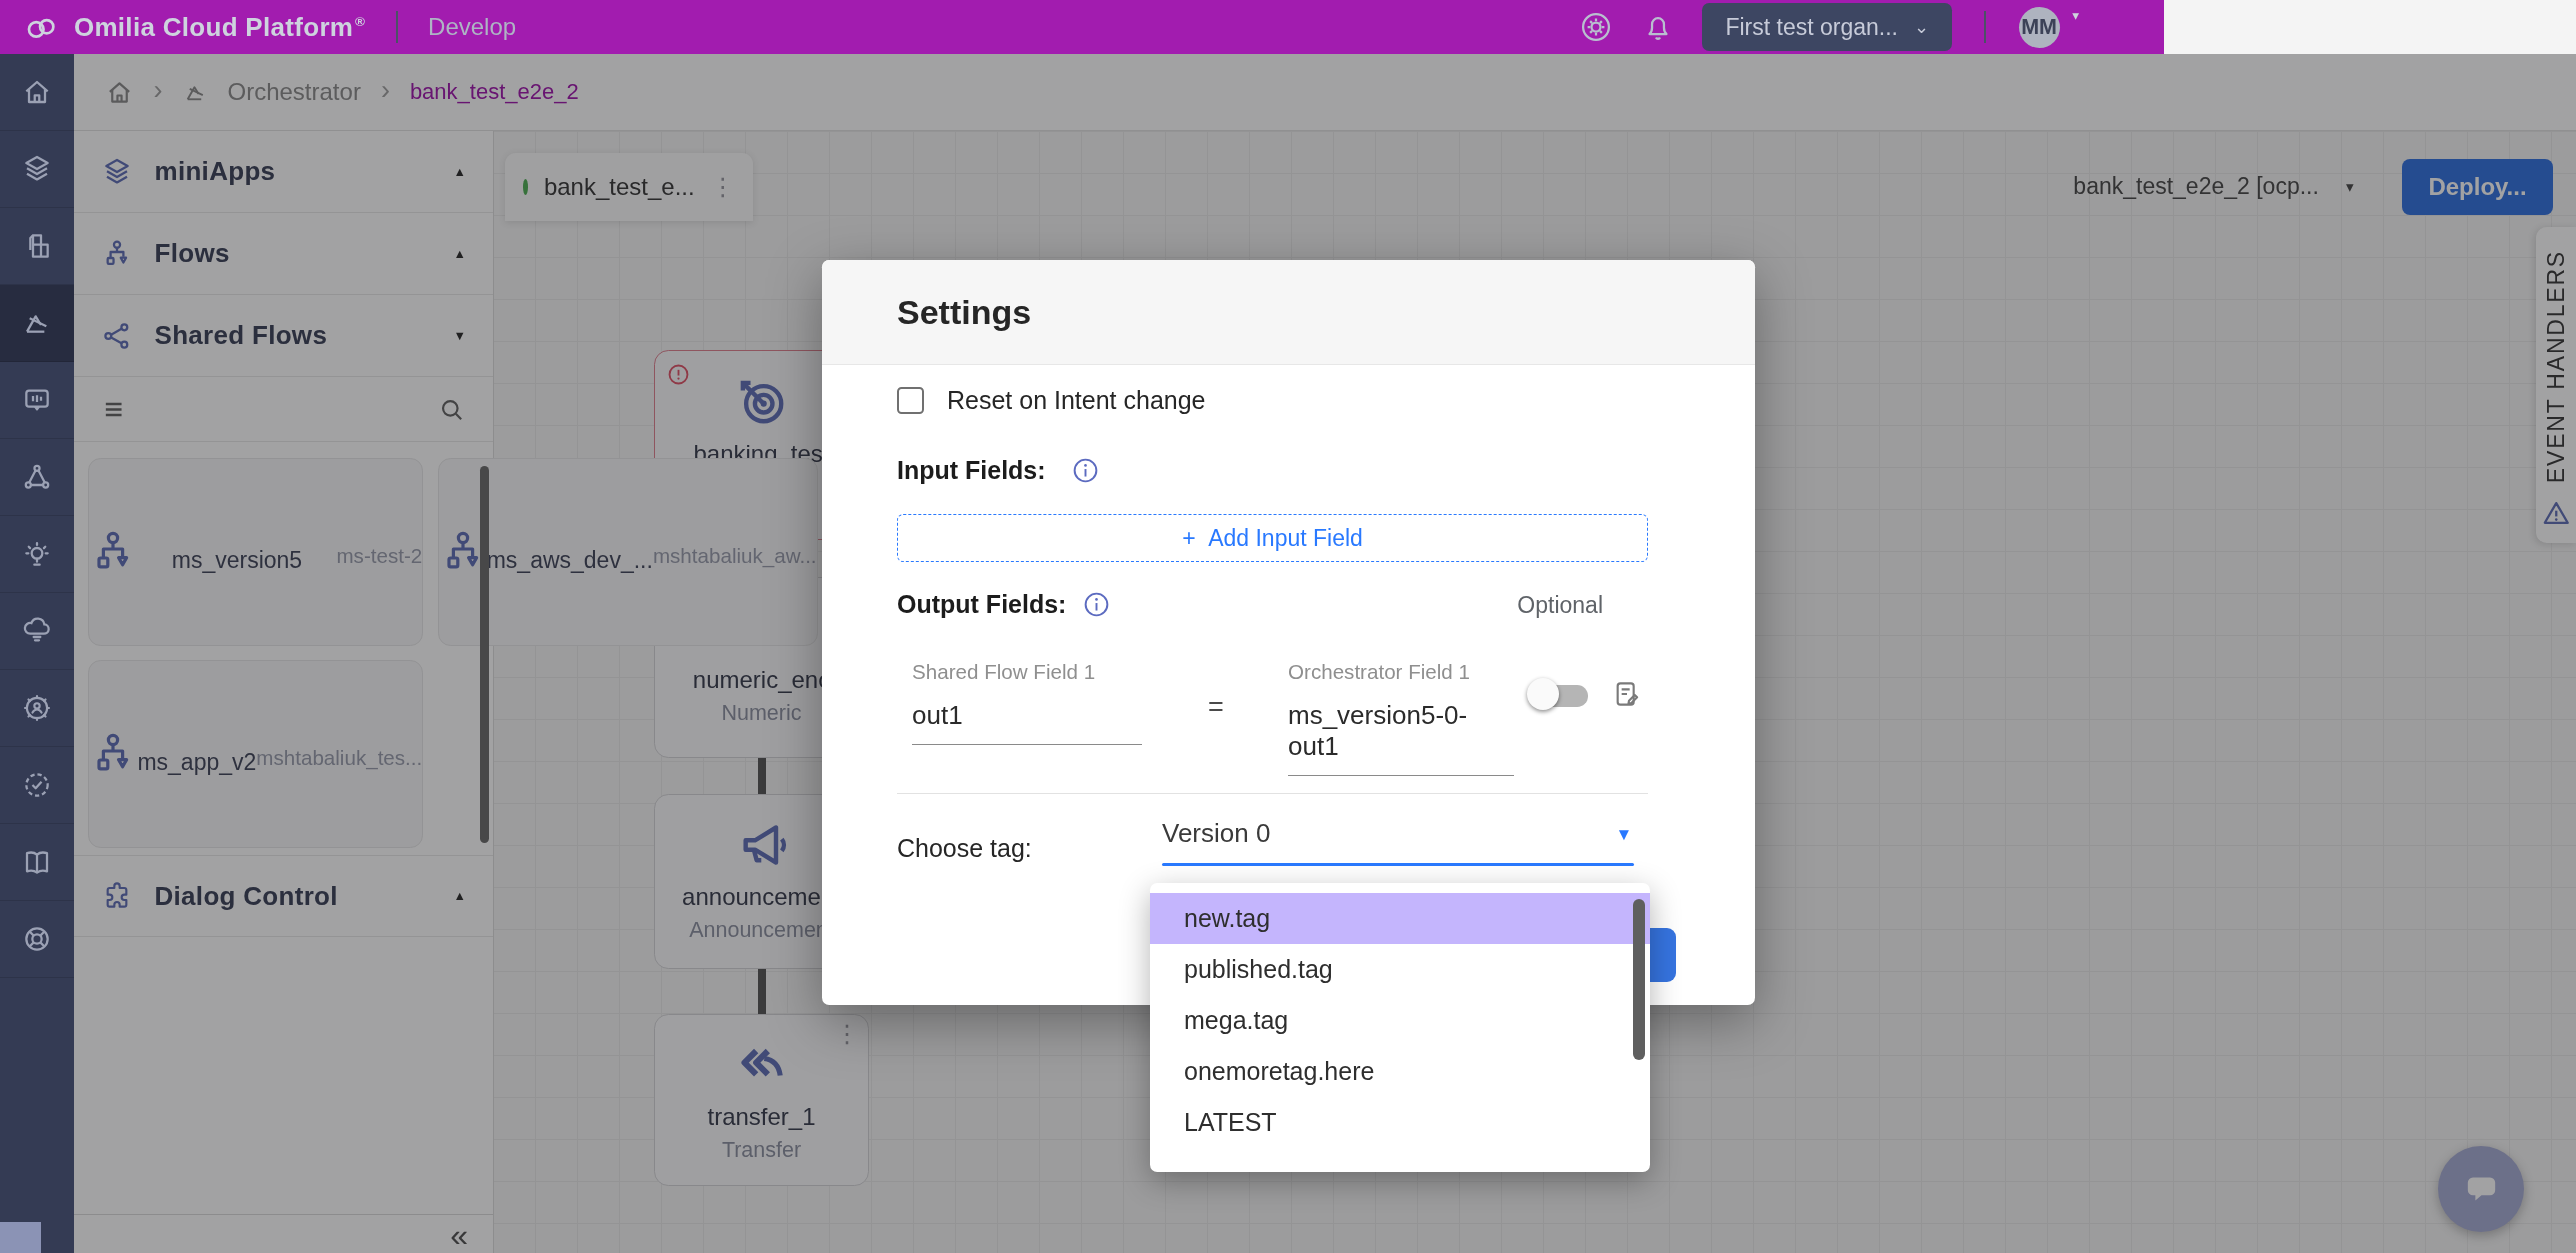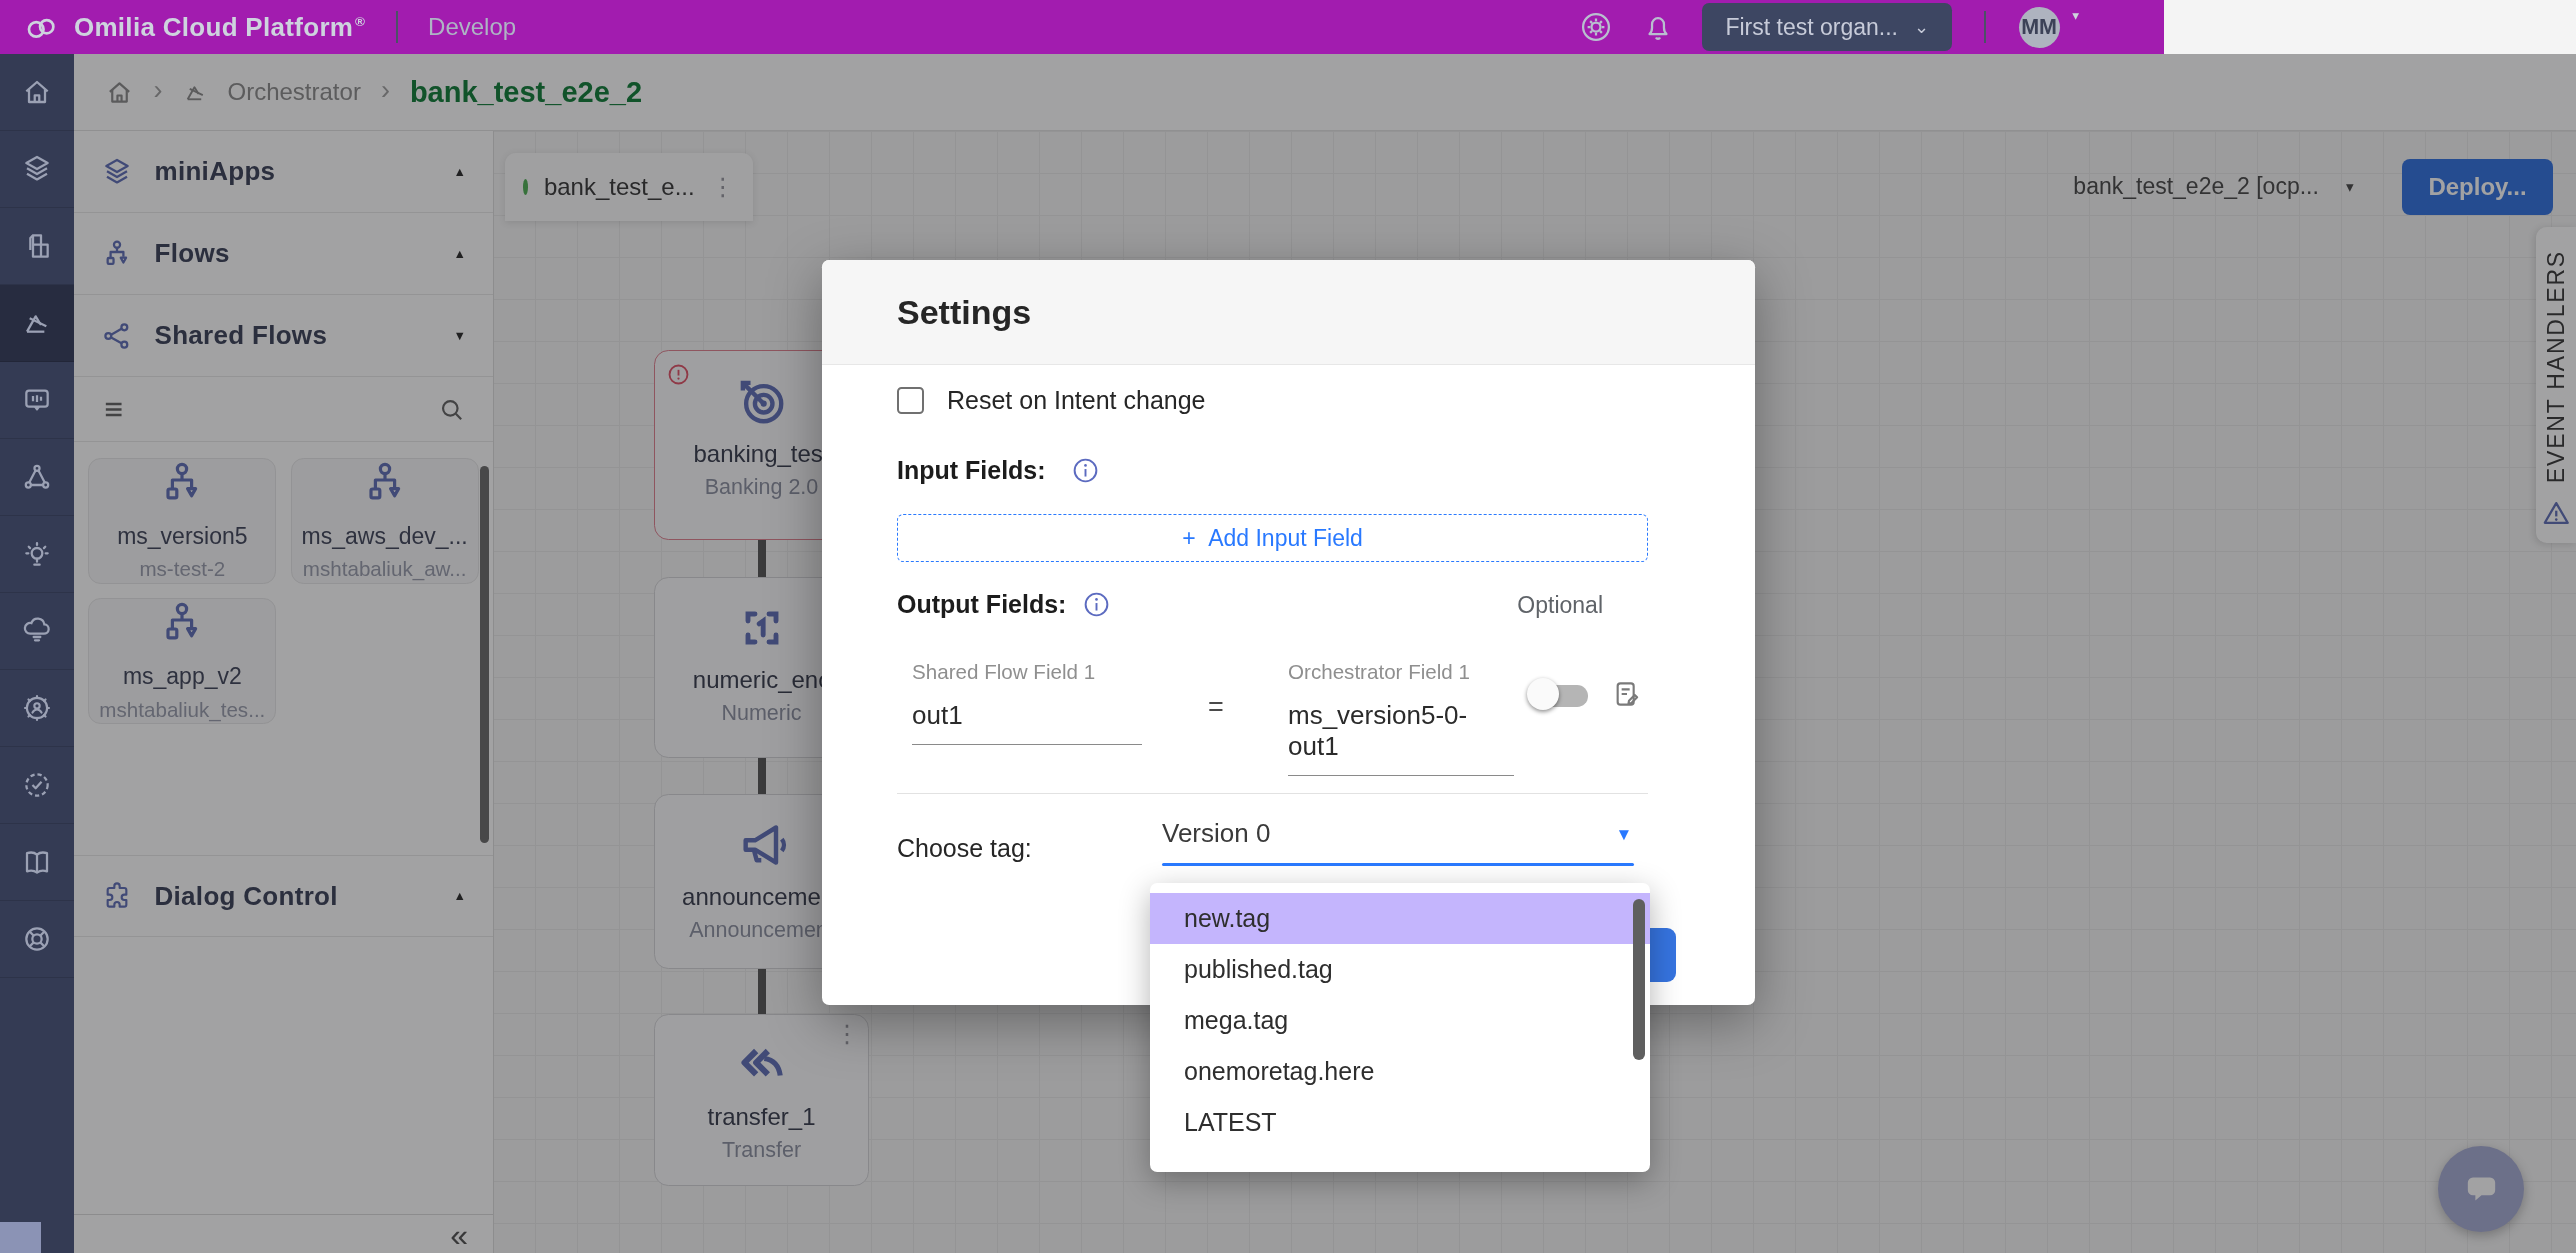--- a/index.html
+++ b/index.html
@@ -23,21 +23,21 @@
   #avatar{width:41px;height:41px;border-radius:50%;background:#aeb3bf;color:#3c4257;
           font-size:21.5px;font-weight:700;display:flex;align-items:center;justify-content:center}
   .caret-sm{font-size:13.5px;color:#cfd3dd}
 
   
   #crumbbar{position:absolute;left:74px;top:54px;right:0;height:77px;background:#fff;
             border-bottom:1.3px solid #e2e2e2;display:flex;align-items:center;gap:20px;
             padding-left:30.5px;z-index:5}
   #crumbbar .sep{font-size:27px;color:#a2a2a2;margin-top:-3.6px}
   #crumbbar .lite{font-size:24px;color:#8f8f8f}
-  #crumbbar .cur{font-size:29px;color:#15803d;font-weight:700}
+  #crumbbar .cur{font-size:22px;color:#a21caf;font-weight:400}
   .crumb-icn{color:#8d8d8d}
 
   
   #rail{position:absolute;left:0;top:54px;width:74px;bottom:0;background:#343b54;z-index:6}
   .rail-item{height:77px;display:flex;align-items:center;justify-content:center;
              color:#9ba1b4;border-bottom:0.9px solid rgba(0,0,0,.12)}
   .rail-item.active{background:#272c40}
   #rail-foot{position:absolute;left:0;bottom:0;width:41px;height:32px;background:#8b93b5}
 
   
@@ -45,22 +45,22 @@
          border-right:1.3px solid #dedede;z-index:5}
   .sec-row{height:82px;display:flex;align-items:center;gap:21.5px;padding:0 27px;
            border-bottom:1.3px solid #e9e9e9}
   .sec-row .lbl{font-size:26px;font-weight:700;color:#40465c;letter-spacing:0.3px}
   .sec-row .arrow{margin-left:auto;font-size:12.6px;color:#2f2f2f}
   .sec-icn{color:#6372b8}
   #filter-row{height:65px;display:flex;align-items:center;justify-content:space-between;
               padding:0 27px;border-bottom:1.3px solid #e9e9e9;color:#666}
   #cards{height:413px;padding:16px 14.4px;display:grid;grid-template-columns:1fr 1fr;
          gap:14.4px;align-content:start}
-  .card{height:126px;background:#f7f7f8;border:1.3px solid #e7e7e8;border-radius:12.6px;
-        display:flex;flex-direction:column;align-items:center;justify-content:flex-start}
+  .card{height:188px;background:#f7f7f8;border:1.3px solid #e7e7e8;border-radius:12.6px;
+        display:flex;align-items:center;justify-content:space-between}
   .card .t{font-size:23px;color:#454a5e;margin-top:16px}
   .card .s{font-size:20.6px;color:#9b9fae;margin-top:7.2px}
   #panel-scroll{position:absolute;right:4.5px;top:335px;width:9px;height:377px;
                 background:#6f6f6f;border-radius:4.5px}
   #dialog-row{border-top:1.3px solid #e9e9e9}
   #panel-collapse{position:absolute;right:25px;bottom:0px;font-size:32px;color:#555}
   #panel-bottom-div{position:absolute;left:0;right:0;bottom:39px;height:1.3px;background:#dcdcdc}
 
   
   #canvas{position:absolute;left:493px;top:131px;right:0;bottom:0;background:#f5f5f5;

